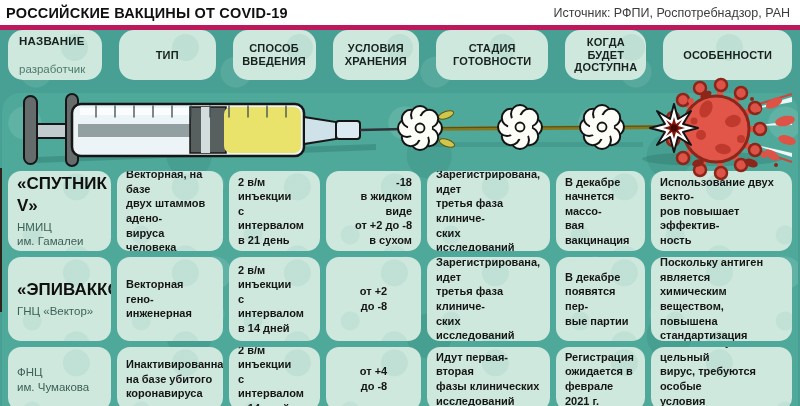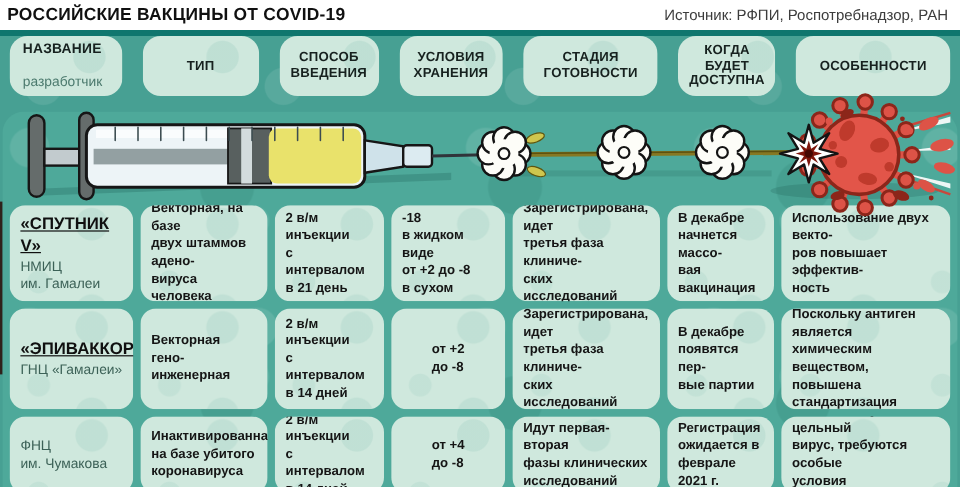--- a/index.html
+++ b/index.html
@@ -1,18 +1,18 @@
 <!DOCTYPE html>
 <html lang="ru" style="--background-teal: #47a093; --panel-teal: #4ea99a; --cell-mint: #cfe8dd; --virus-red: #dd5347; --virus-dark-red: #8c261a; --liquid-yellow: #e9e26b; --trail-olive: #867822; --text-dark: #151515; --subtitle-gray: #4c7a6e;"><head>
 <meta charset="utf-8">
 <style>
   html,body{margin:0;padding:0;}
   body{width:800px;height:406px;overflow:hidden;background:#fff;
        font-family:"Liberation Sans",sans-serif;}
-  .page{position:relative;width:800px;height:312px;background:#0f766e;}
+  .page{position:relative;width:800px;height:312px;background:#be185d;}
 
   
   .topbar{height:25px;display:flex;justify-content:space-between;align-items:center;
           padding:0 10px 0 6px;box-sizing:border-box;background:#fff;}
   .title{font-size:14.5px;font-weight:700;color:#101010;letter-spacing:.2px;}
   .source{font-size:12.5px;color:#3c3c3c;padding-left:20px;}
 
   
   .panel{position:relative;height:381px;background:var(--background-teal,#47a093);
          background-image:
@@ -46,22 +46,22 @@
   .rgrid{display:grid;grid-template-columns:103fr 106fr 91fr 95fr 123fr 89fr 141fr;
          grid-template-rows:80px 84px 1fr;gap:6px;height:calc(100% - 78px);}
   .cell{background:var(--cell-mint,#cfe8dd);border-radius:13px;display:flex;
         flex-direction:column;justify-content:center;padding:6px 9px;
         box-sizing:border-box;font-size:11px;font-weight:700;color:#151515;
         line-height:1.32;white-space:pre-line;overflow:hidden;
         background-image:
           radial-gradient(circle at 72% 22%, rgba(74,160,146,.11) 0 13px, transparent 14px),
           radial-gradient(circle at 22% 78%, rgba(74,160,146,.09) 0 9px, transparent 10px);
         background-size:95px 72px,110px 82px;}
-  .c-center{align-items:center;text-align:left;}
-  .vname{font-size:14px;font-weight:700;color:#101010;white-space:pre-line;text-decoration:underline;}
+  .c-center{align-items:center;text-align:right;}
+  .vname{font-size:17px;font-weight:700;color:#101010;white-space:pre-line;}
   .vdev{font-size:11.5px;font-weight:400;color:#3c6157;margin-top:2px;
         line-height:1.3;white-space:pre-line;}
   .left-crop{position:absolute;left:0;top:168px;bottom:0;width:2px;
              background:#2b0c06;opacity:.85;z-index:6;}
 </style>
 </head>
 <body>
 
 <div class="page">
   <div class="left-crop"></div>
@@ -257,21 +257,21 @@
 ских исследований</div>
         <div class="cell">В декабре
 начнется массо-
 вая вакцинация</div>
         <div class="cell">Использование двух векто-
 ров повышает эффектив-
 ность</div>
 
         <div class="cell">
           <div class="vname">«ЭПИВАККОРОНА»</div>
-          <div class="vdev">ГНЦ «Гамалеи»</div>
+          <div class="vdev">ГНЦ «Вектор»</div>
         </div>
         <div class="cell">Векторная гено-
 инженерная</div>
         <div class="cell">2 в/м инъекции
 с интервалом
 в 14 дней</div>
         <div class="cell c-center">от +2
 до -8</div>
         <div class="cell">Зарегистрирована, идет
 третья фаза клиниче-

